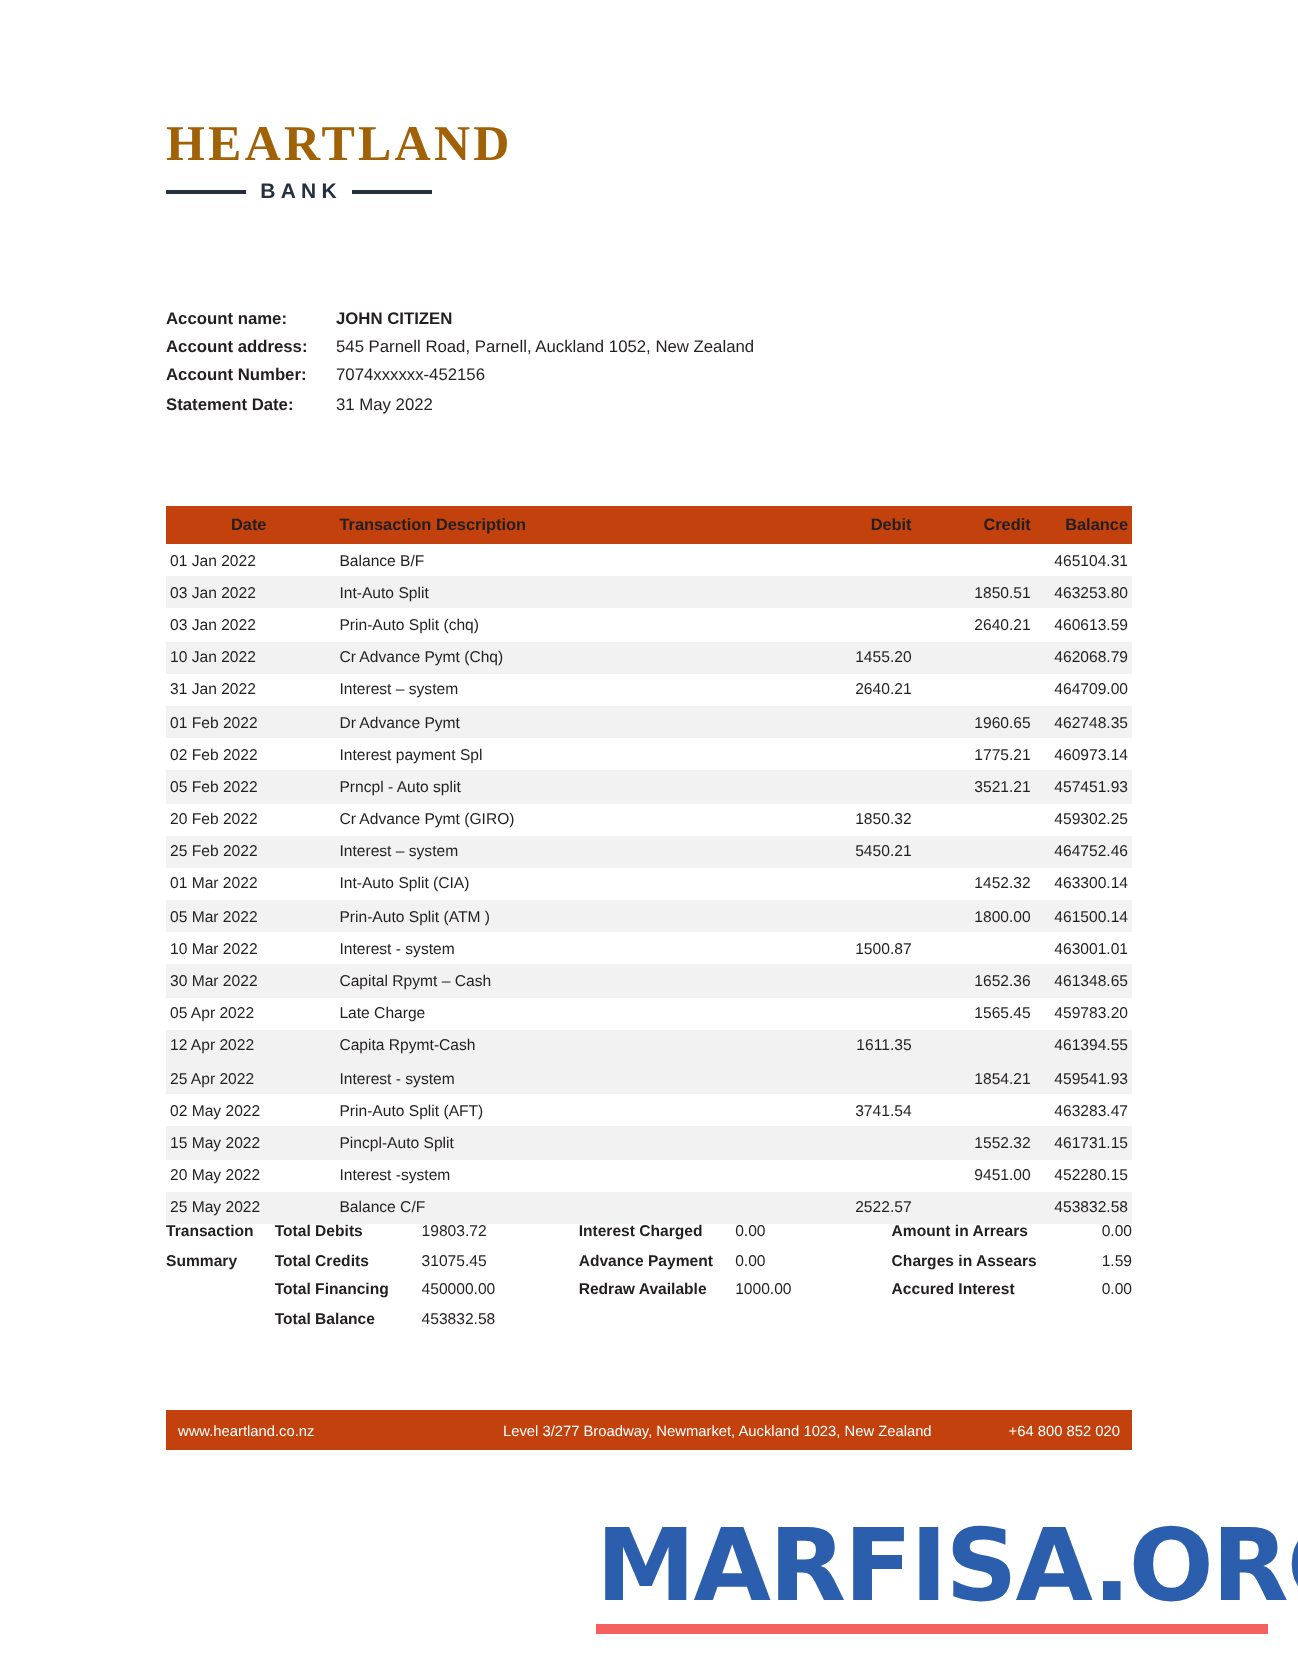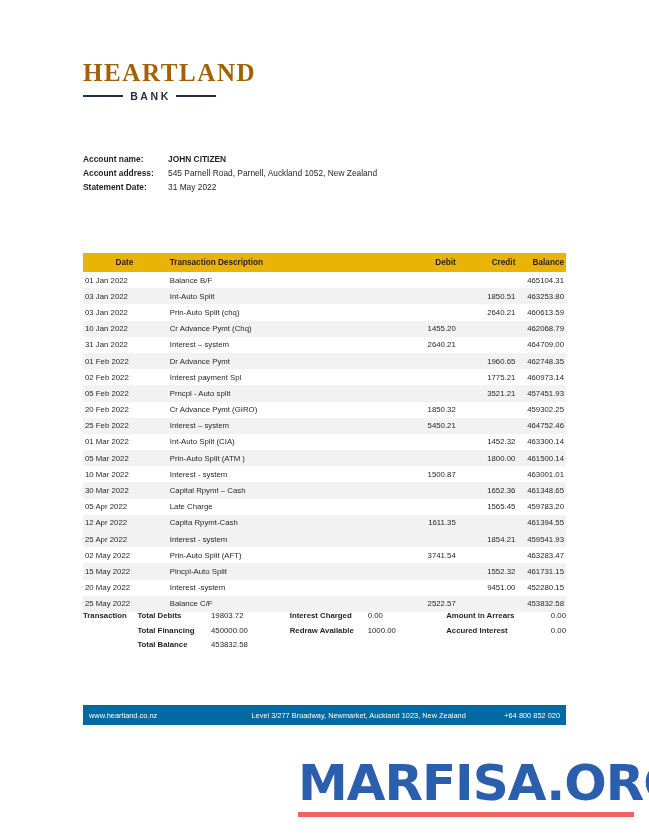--- a/index.html
+++ b/index.html
@@ -69,21 +69,21 @@
   
   #txn-table {
     position: absolute;
     left: 83px;
     top: 253px;
     width: 483px;
     border-collapse: collapse;
     font-size: 7.8px;
   }
   #txn-table th {
-    background: #eab308;
+    background: #c2410c;
     font-weight: 700;
     font-size: 8.2px;
     padding: 5px 0 5px 0;
     border: none;
   }
   #txn-table td {
     padding: 3.6px 0 3.6px 0;
     border: none;
     color: #231f20;
   }
@@ -176,20 +176,24 @@
     <tbody>
       <tr>
         <td class="ai-label">Account name:</td>
         <td class="ai-value bold">JOHN CITIZEN</td>
       </tr>
       <tr>
         <td class="ai-label">Account address:</td>
         <td class="ai-value">545 Parnell Road, Parnell, Auckland 1052, New Zealand</td>
       </tr>
       <tr>
+        <td class="ai-label">Account Number:</td>
+        <td class="ai-value">7074xxxxxx-452156</td>
+      </tr>
+      <tr>
         <td class="ai-label">Statement Date:</td>
         <td class="ai-value">31 May 2022</td>
       </tr>
     </tbody>
   </table>
 </div>
 
 <table id="txn-table">
   <thead>
     <tr>
@@ -357,20 +361,29 @@
       <tr>
         <td class="sum-head">Transaction</td>
         <td class="sum-lbl g1-lbl">Total Debits</td>
         <td class="sum-val g1-val">19803.72</td>
         <td class="sum-lbl g2-lbl">Interest Charged</td>
         <td class="sum-val g2-val">0.00</td>
         <td class="sum-lbl g3-lbl">Amount in Arrears</td>
         <td class="sum-val g3-val">0.00</td>
       </tr>
       <tr>
+        <td class="sum-head">Summary</td>
+        <td class="sum-lbl g1-lbl">Total Credits</td>
+        <td class="sum-val g1-val">31075.45</td>
+        <td class="sum-lbl g2-lbl">Advance Payment</td>
+        <td class="sum-val g2-val">0.00</td>
+        <td class="sum-lbl g3-lbl">Charges in Assears</td>
+        <td class="sum-val g3-val">1.59</td>
+      </tr>
+      <tr>
         <td class="sum-head"></td>
         <td class="sum-lbl g1-lbl">Total Financing</td>
         <td class="sum-val g1-val">450000.00</td>
         <td class="sum-lbl g2-lbl">Redraw Available</td>
         <td class="sum-val g2-val">1000.00</td>
         <td class="sum-lbl g3-lbl">Accured Interest</td>
         <td class="sum-val g3-val">0.00</td>
       </tr>
       <tr>
         <td class="sum-head"></td>
@@ -378,21 +391,21 @@
         <td class="sum-val g1-val">453832.58</td>
         <td class="sum-lbl g2-lbl"></td>
         <td class="sum-val g2-val"></td>
         <td class="sum-lbl g3-lbl"></td>
         <td class="sum-val g3-val"></td>
       </tr>
     </tbody>
   </table>
 </div>
 
-<div id="footer-bar" style="background: #0369a1;">
+<div id="footer-bar" style="background: #c2410c;">
   <span id="footer-web">www.heartland.co.nz</span>
   <span id="footer-addr">Level 3/277 Broadway, Newmarket, Auckland 1023, New Zealand</span>
   <span id="footer-phone">+64 800 852 020</span>
 </div>
 
 <div id="watermark">
   <div id="wm-text" style="color: rgb(43, 95, 173);">MARFISA.ORG</div>
   <div id="wm-rule" style="background: rgb(244, 97, 94);"></div>
 </div>
 

